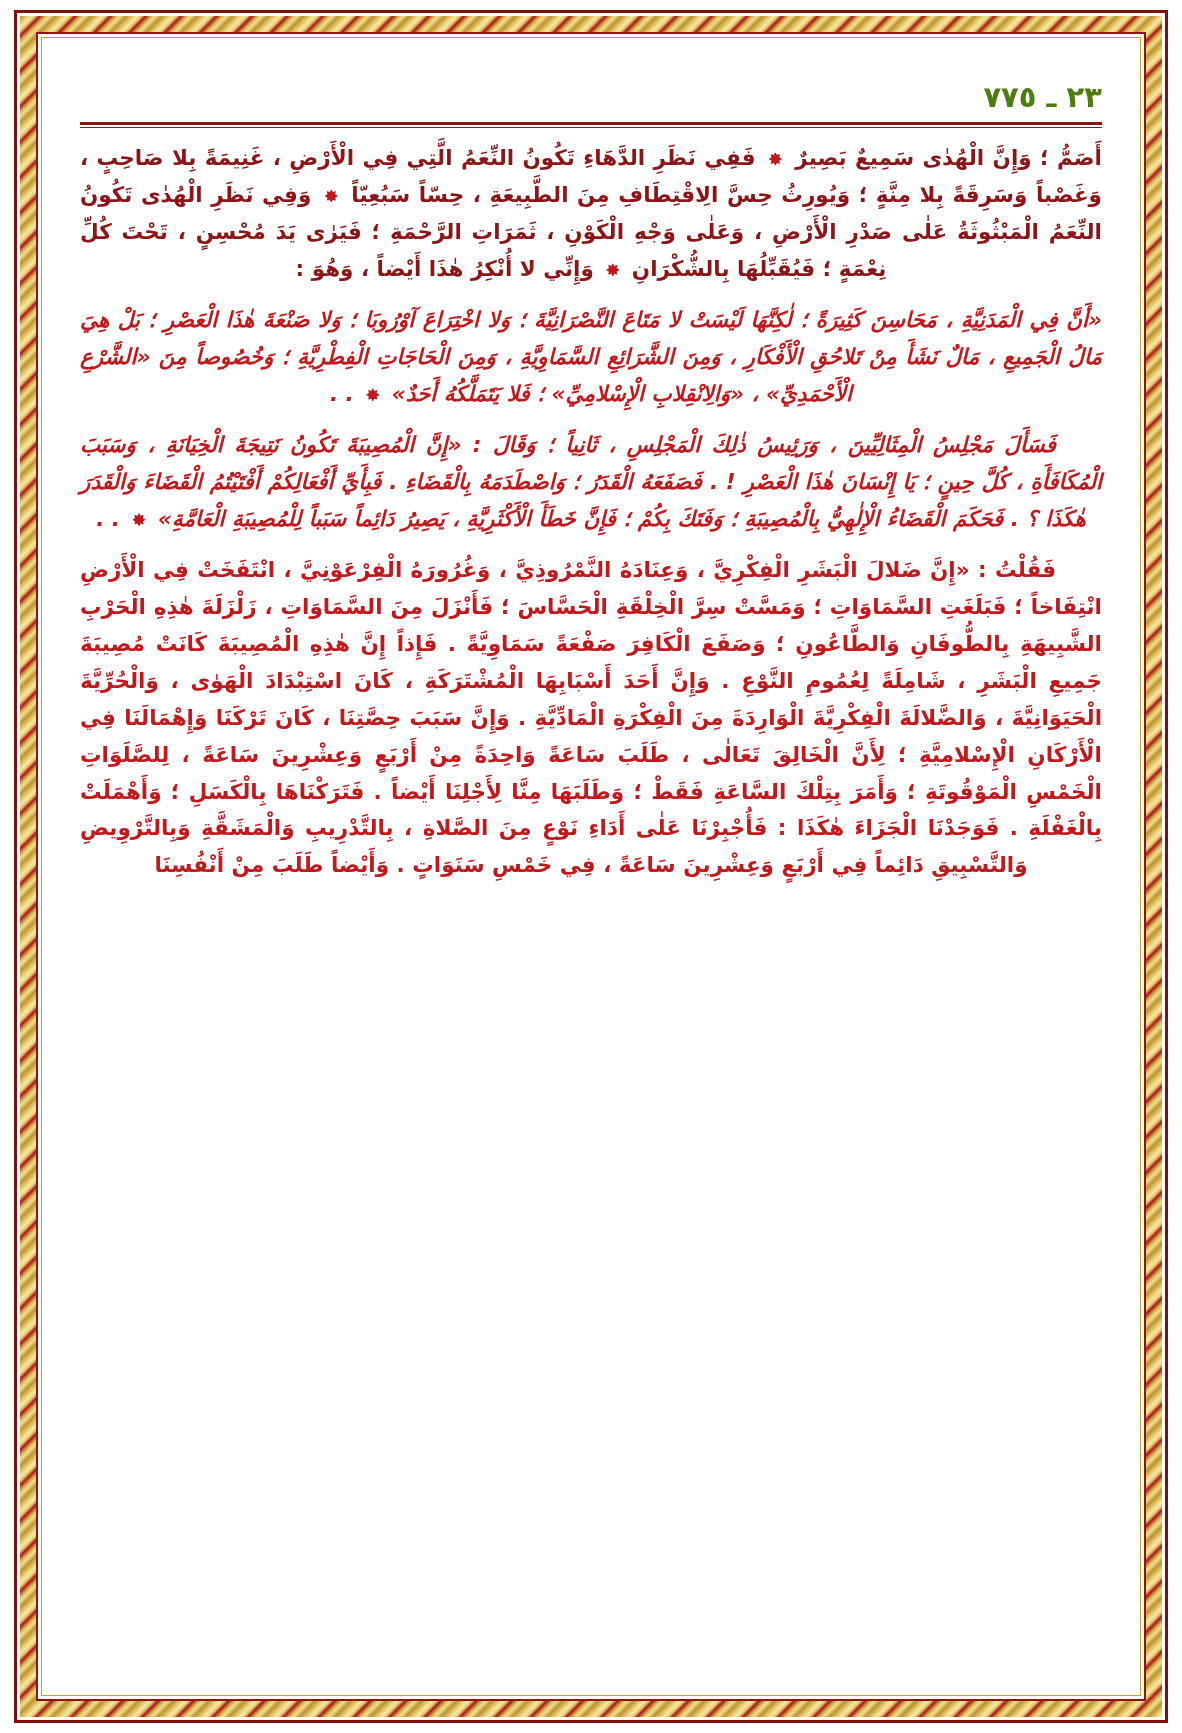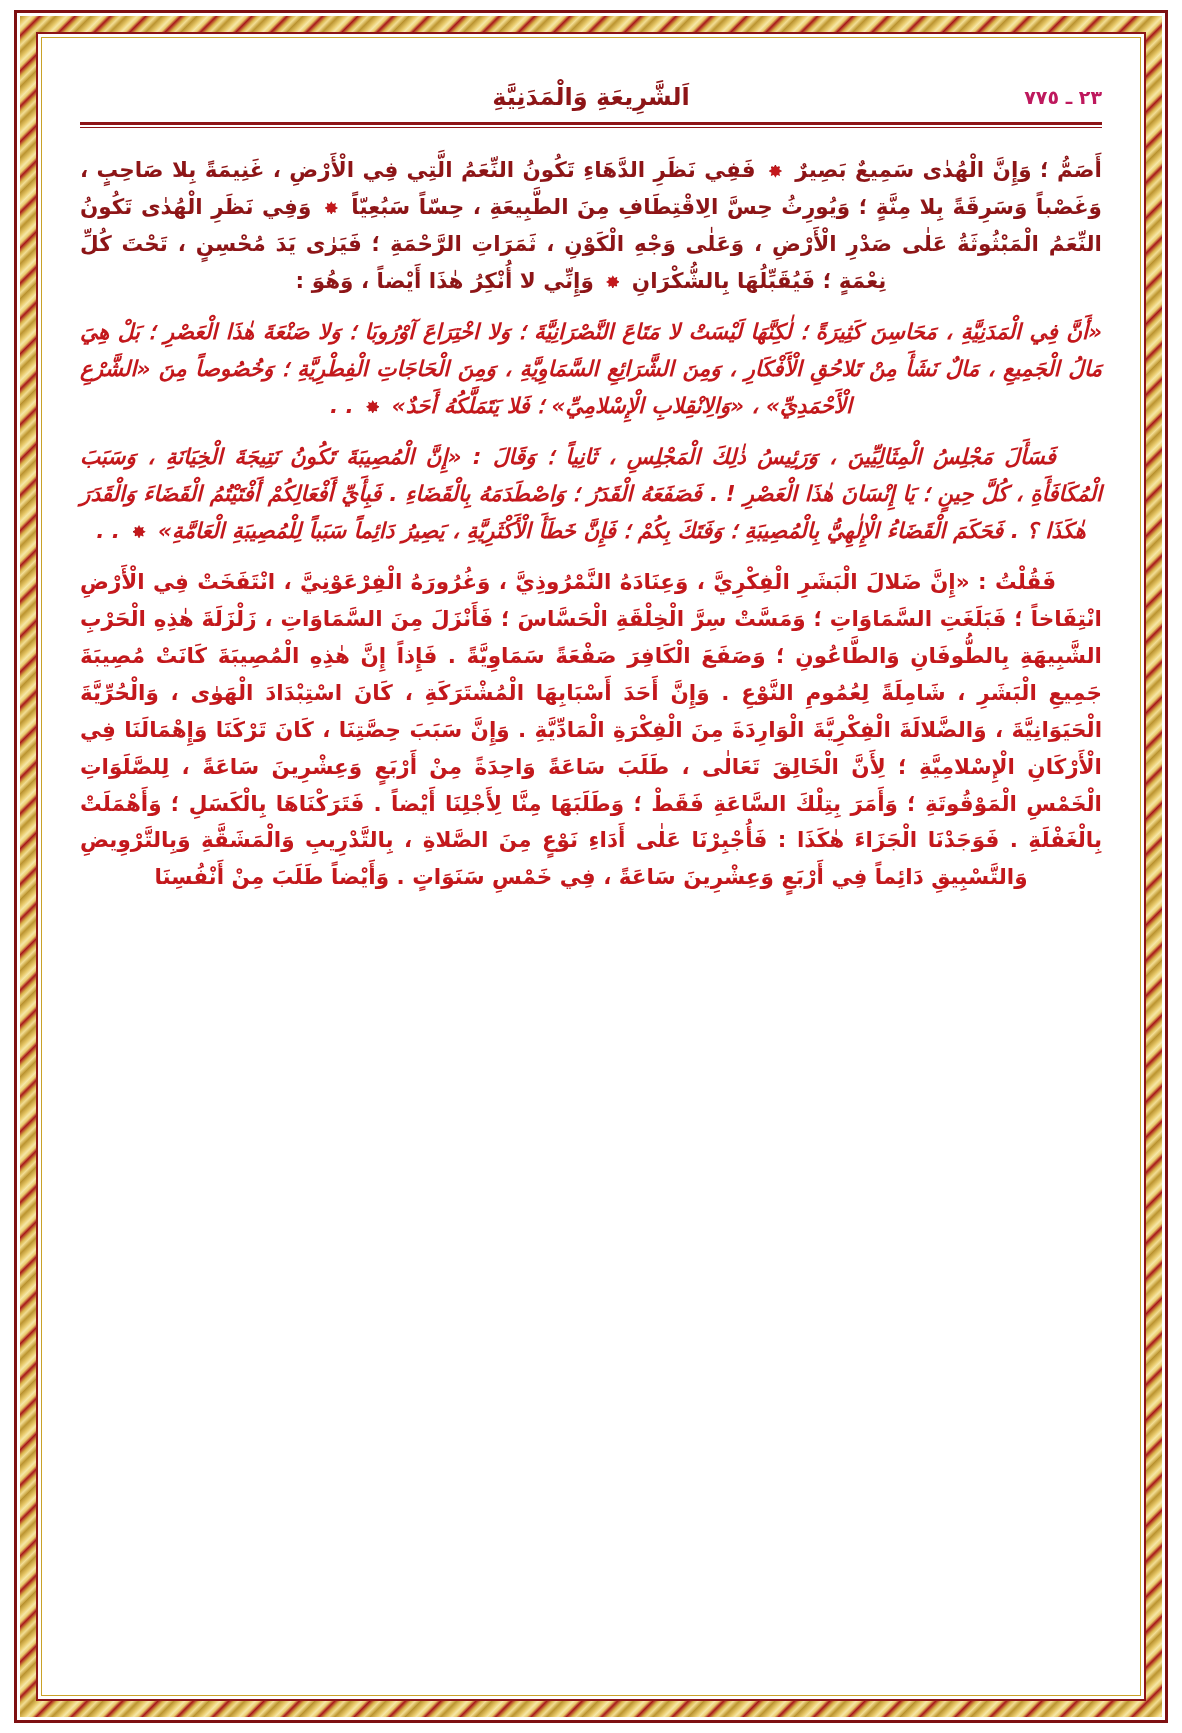--- a/index.html
+++ b/index.html
@@ -88,23 +88,23 @@
   
   .header {
     position: relative;
     display: flex;
     align-items: center;
     justify-content: space-between;
     height: 46px;
   }
   .page-num {
     font-family: "DejaVu Sans", sans-serif;
-    font-size: 19px;
-    font-weight: bold;
-    color: #be185d;
+    font-size: 29px;
+    font-weight: bold;
+    color: #4d7c0f;
     letter-spacing: 1px;
     direction: rtl;
     white-space: nowrap;
   }
   .book-title {
     position: absolute;
     left: 0; right: 0;
     text-align: center;
     font-size: 24px;
     font-weight: bold;
@@ -119,21 +119,21 @@
     background: #8d1517;
   }
   .header-rule-thin {
     margin-top: 2px;
     height: 1px;
     background: #8d1517;
   }
 
   
   .body-text {
-    margin-top: 24px;
+    margin-top: 12px;
     direction: rtl;
     text-align: justify;
     text-align-last: center;
   }
 
   p.para {
     margin: 0 0 0 0;
     line-height: 1.72;
     font-size: 21.5px;
     font-weight: bold;
@@ -194,21 +194,20 @@
 
   <div class="frame-outer"></div>
   <div class="frame-band"></div>
   <div class="frame-band-inner"></div>
   <div class="frame-inner-thin"></div>
 
   <div class="content">
 
     <div class="header">
       <div class="page-num">٢٣ ـ ٧٧٥</div>
-      <div class="book-title">اَلشَّرِيعَةِ وَالْمَدَنِيَّةِ</div>
       <div class="header-spacer"></div>
     </div>
     <div class="header-rule"></div>
     <div class="header-rule-thin"></div>
 
     <div class="body-text">
 
       <p class="para dark"><span>أَصَمُّ ؛ وَإِنَّ</span> <span class="kufi">الْهُدٰى سَمِيعٌ بَصِيرٌ</span> <span class="rosette"></span> <span>فَفِي نَظَرِ الدَّهَاءِ تَكُونُ النِّعَمُ الَّتِي فِي الْأَرْضِ ، غَنِيمَةً بِلا صَاحِبٍ ، وَغَصْباً وَسَرِقَةً بِلا مِنَّةٍ ؛ وَيُورِثُ حِسَّ الِاقْتِطَافِ مِنَ الطَّبِيعَةِ ، حِسّاً سَبُعِيّاً</span> <span class="rosette"></span> <span>وَفِي نَظَرِ الْهُدٰى تَكُونُ النِّعَمُ الْمَبْثُوثَةُ عَلٰى صَدْرِ الْأَرْضِ ، وَعَلٰى وَجْهِ الْكَوْنِ ، ثَمَرَاتِ الرَّحْمَةِ ؛ فَيَرٰى يَدَ مُحْسِنٍ ، تَحْتَ كُلِّ نِعْمَةٍ ؛ فَيُقَبِّلُهَا بِالشُّكْرَانِ</span> <span class="rosette"></span> <span>وَإِنِّي لا أُنْكِرُ هٰذَا أَيْضاً ، وَهُوَ :</span></p>
 
       <p class="para lastline-center"><span>«أَنَّ فِي الْمَدَنِيَّةِ ، مَحَاسِنَ كَثِيرَةً ؛ لٰكِنَّهَا لَيْسَتْ لا مَتَاعَ النَّصْرَانِيَّةَ ؛ وَلا اخْتِرَاعَ آوْرُوبَا ؛ وَلا صَنْعَةَ هٰذَا الْعَصْرِ ؛ بَلْ هِيَ مَالُ الْجَمِيعِ ، مَالٌ نَشَأَ مِنْ تَلاحُقِ الْأَفْكَارِ ، وَمِنَ الشَّرَائِعِ السَّمَاوِيَّةِ ، وَمِنَ الْحَاجَاتِ الْفِطْرِيَّةِ ؛ وَخُصُوصاً مِنَ «الشَّرْعِ الْأَحْمَدِيِّ» ، «وَالِانْقِلابِ الْإِسْلامِيِّ» ؛ فَلا يَتَمَلَّكُهُ أَحَدٌ»</span> <span class="rosette"></span> <span class="dots">. .</span></p>

